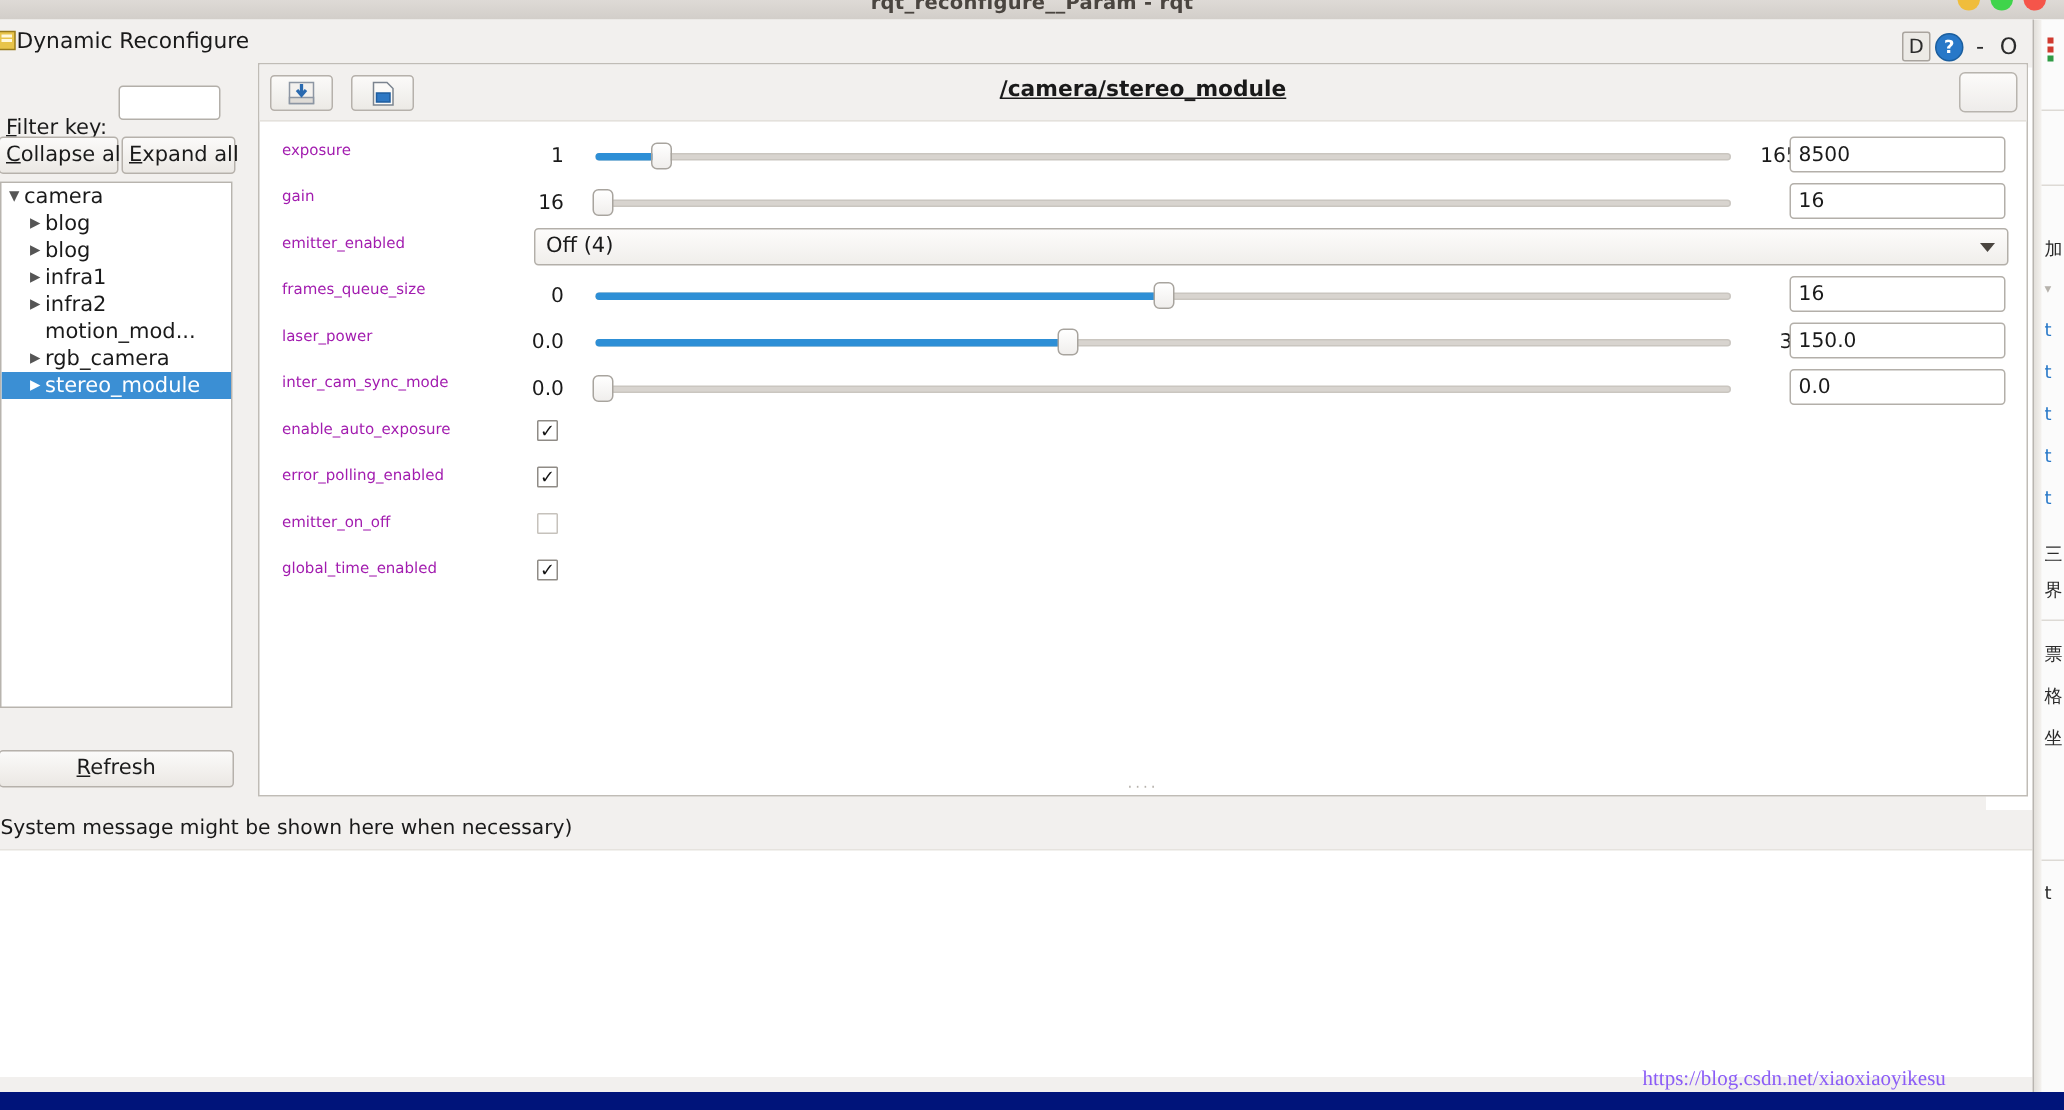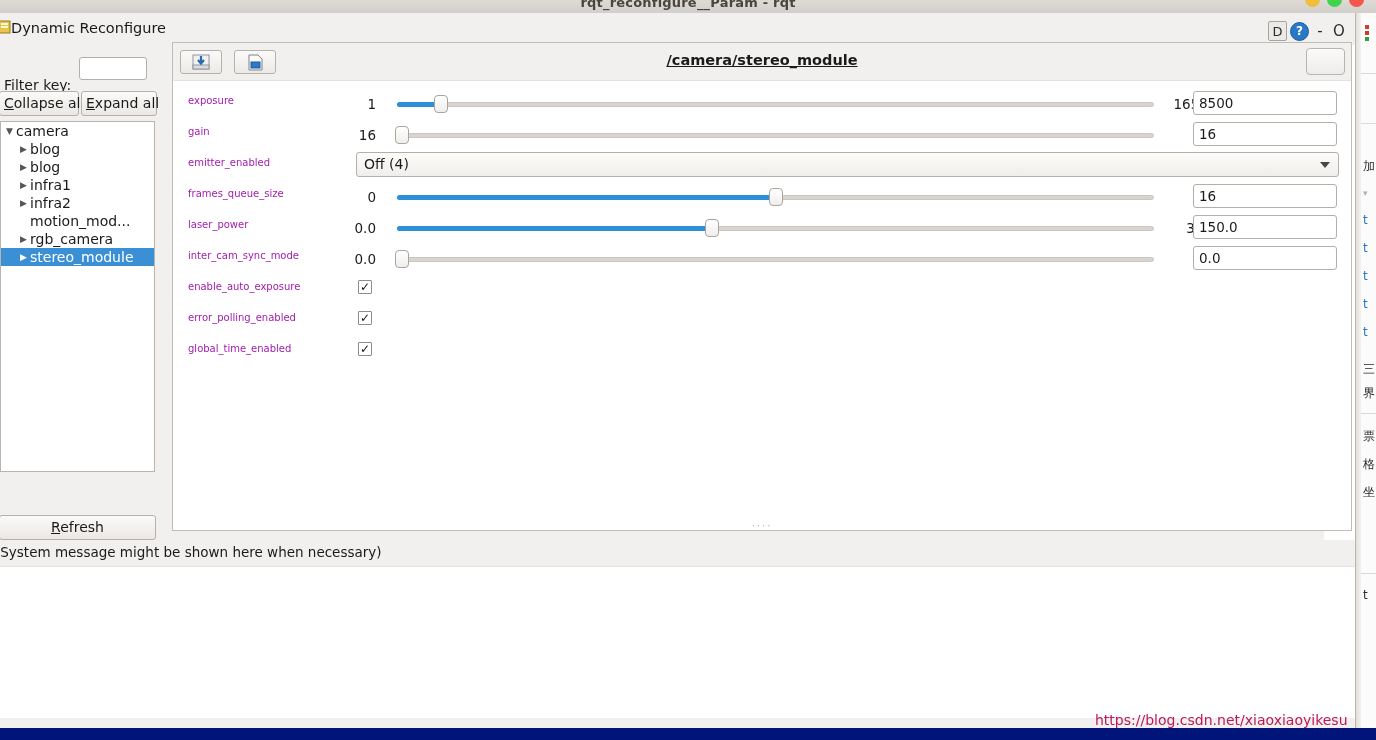--- a/index.html
+++ b/index.html
@@ -197,21 +197,20 @@
     color: #ffffff;
   }
   .tnode.sel .arrow { color: #ffffff; }
   .indent0 { padding-left: 2px; }
   .indent1 { padding-left: 16px; }
 
   .refreshwrap {
     position: absolute;
     left: -1px; top: 455px;
     width: 157px;
-    margin-top: 15px;
   }
   .refreshbtn {
     box-sizing: border-box;
     width: 157px; height: 25px;
     border: 1px solid #b6b1ab;
     border-radius: 3px;
     background: linear-gradient(#fbfaf9, #ebe8e4);
     font-family: inherit;
     font-size: 14px;
     line-height: 23px;
@@ -462,22 +461,23 @@
   .taskbar {
     position: absolute;
     left: 0; top: 728px;
     width: 1376px; height: 12px;
     background: #00147a;
   }
   .watermark {
     position: absolute;
     left: 1095px; top: 712px;
     font-size: 14px;
-    color: #be185d;
+    color: #8b5cf6;
     white-space: nowrap;
+    font-family: Liberation Serif, serif;
   }
   .shadowtop {
     position: absolute;
     left: 0; top: 13px;
     width: 1355px; height: 2px;
     background: linear-gradient(#e8e5e1, #f2f0ee);
   }
 </style>
 </head>
 <body>
@@ -657,20 +657,24 @@
         <span class="plabel">enable_auto_exposure</span>
         <div class="cbox" style="left:185px">✓</div>
       </div>
 
       <div class="prow">
         <span class="plabel">error_polling_enabled</span>
         <div class="cbox" style="left:185px">✓</div>
       </div>
 
 
+      <div class="prow">
+        <span class="plabel">emitter_on_off</span>
+        <div class="cbox off" style="left:185px"></div>
+      </div>
 
       <div class="prow">
         <span class="plabel">global_time_enabled</span>
         <div class="cbox" style="left:185px">✓</div>
       </div>
 
     </div>
 
     <div class="panelgrip">····</div>
   </div>

